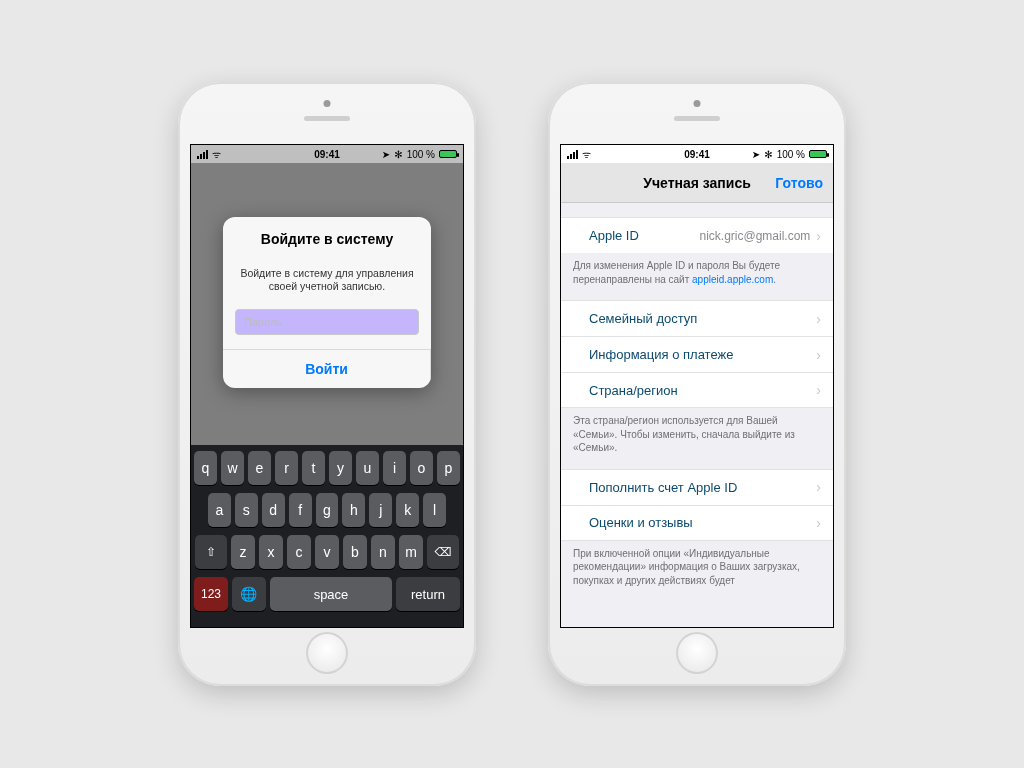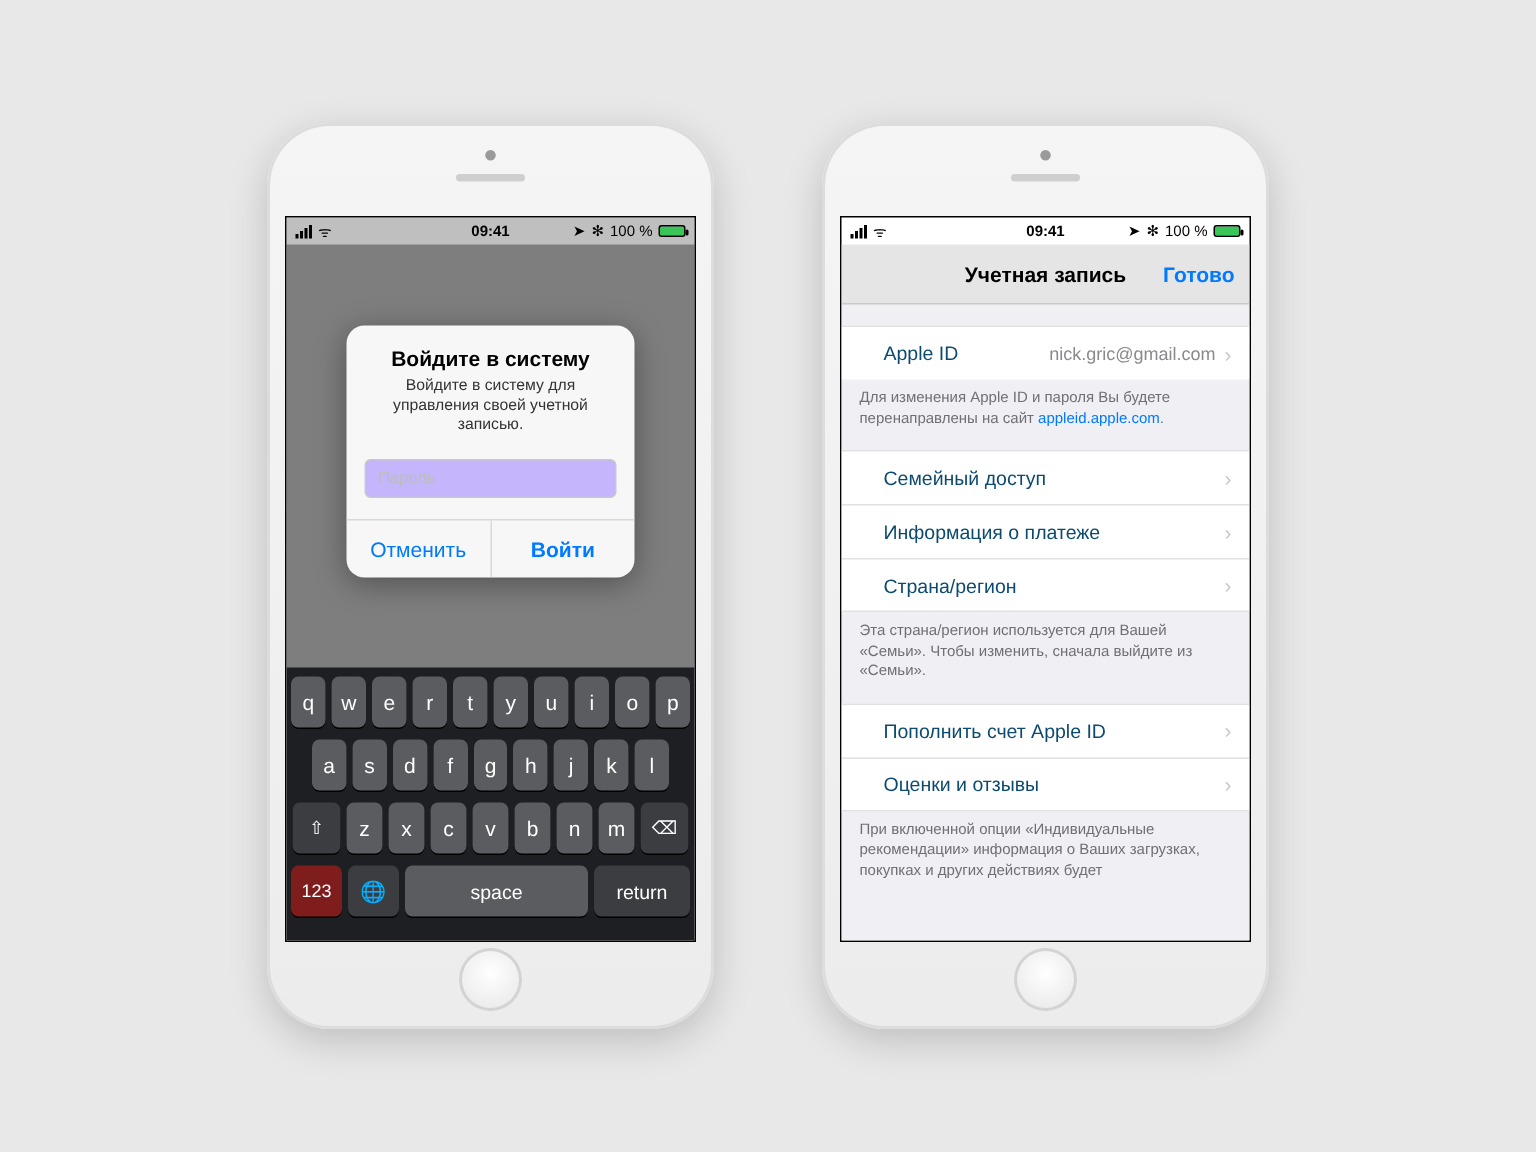--- a/index.html
+++ b/index.html
@@ -60,27 +60,27 @@
   .loading {
     margin-top:226px; color:#cfcfcf; font-size:12px; display:flex; align-items:center; gap:6px;
   }
   .spinner {
     width:12px; height:12px; border:2px solid #bdbdbd; border-top-color:transparent;
     border-radius:50%; display:inline-block;
   }
 
   .modal {
     position:absolute; top:72px; left:50%; transform:translateX(-50%);
-    width:192px; background:#f7f7f7; border-radius:12px;
+    width:208px; background:#f7f7f7; border-radius:12px;
     box-shadow:0 4px 20px rgba(0,0,0,.35);
     overflow:hidden; text-align:center;
   }
   .modal .m-head { padding:14px 14px 4px; }
   .modal .m-title { font-size:14px; font-weight:600; }
-  .modal .m-msg  { font-size:10.5px; color:#333; margin-top:4px; line-height:1.25; }
+  .modal .m-msg  { font-size:10.5px; color:#333; margin-top:20px; line-height:1.25; }
   .modal .m-input {
     margin:12px 12px 0; height:26px;
   }
   .modal .m-input input {
     width:100%; height:100%; border:1px solid #c8c8c8; border-radius:4px;
     padding:0 8px; font-size:11px; background:#c4b5fd; color:#000;
   }
   .modal .m-input input::placeholder { color:#bdbdbd; }
   .modal .m-btns {
     display:flex; border-top:1px solid #d9d9d9; margin-top:14px;
@@ -187,21 +187,20 @@
 
     <div class="modal">
       <div class="m-head">
         <div class="m-title">Войдите в систему</div>
         <div class="m-msg">Войдите в систему для управления своей учетной записью.</div>
       </div>
       <div class="m-input">
         <input type="password" placeholder="Пароль" style="">
       </div>
       <div class="m-btns">
-        <button>Отменить</button>
         <button>Войти</button>
       </div>
     </div>
 
     <div class="kb">
       <div class="kb-row r1" id="kb-r1">
           <div class="key">q</div>
           <div class="key">w</div>
           <div class="key">e</div>
           <div class="key">r</div>

